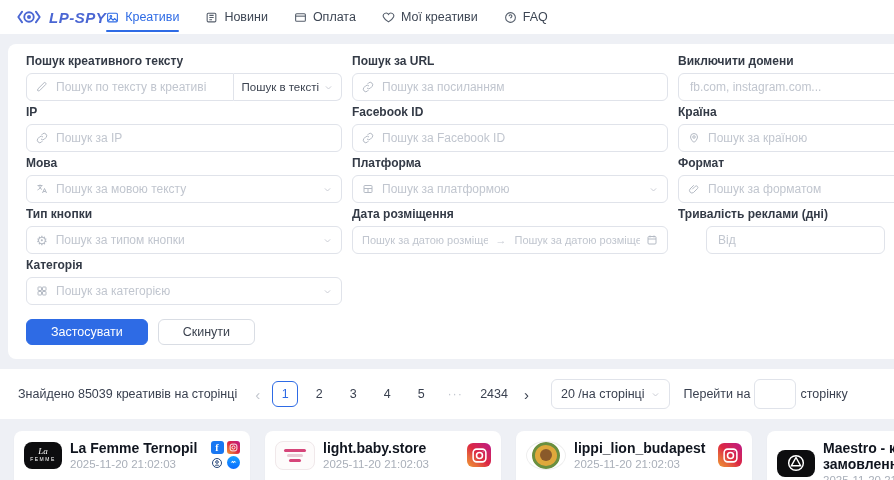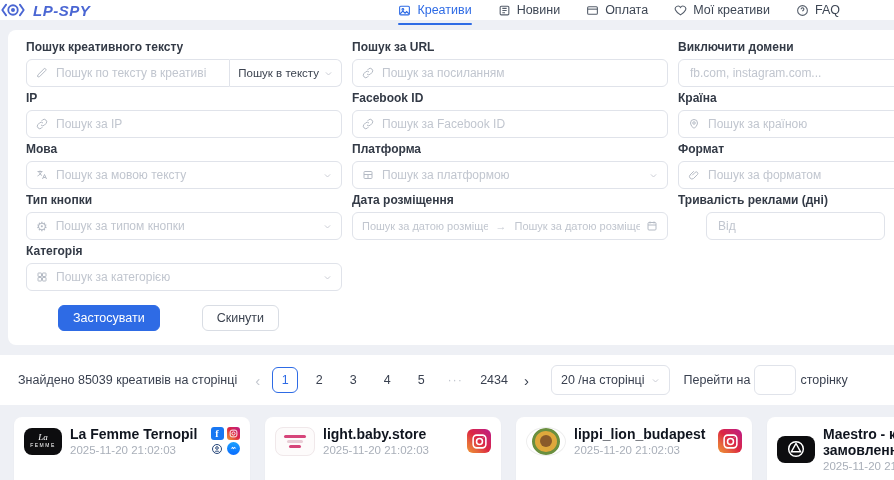--- a/index.html
+++ b/index.html
@@ -1,20 +1,20 @@
 <!DOCTYPE html>
 <html><head>
 <meta charset="utf-8">
 <style>
   html,body{margin:0;padding:0;width:894px;height:480px;overflow:hidden;
     font-family:"Liberation Sans","DejaVu Sans",sans-serif;background:#eef0f5;}
   :root{--primary:#2e6be5;--border:#e0e3ea;--ph:#c1c6cf;--icon:#b4bac4;--label:#333a46;--dark:#2a3240;}
   svg{display:block}
   
-  .header{height:20px;background:#fff;display:flex;align-items:center;justify-content:space-between;padding:0 54px 0 0;}
+  .header{height:34px;background:#fff;display:flex;align-items:center;padding:0 54px 0 16px;}
   .logo{display:flex;align-items:center;gap:7px;}
   .logo-text{color:#4a66d3;font-weight:bold;font-style:italic;font-size:15px;letter-spacing:.5px;}
   .nav{display:flex;align-items:center;gap:26px;}
   .nav-item{display:flex;align-items:center;gap:6px;font-size:12.5px;color:#3d4654;position:relative;cursor:pointer;height:34px;}
   .nav-item .nicon{color:#555e6b}
   .nav-item.active{color:var(--primary);font-weight:500;}
   .nav-item.active .nicon{color:var(--primary)}
   .nav-item.active::after{content:"";position:absolute;left:0;right:0;bottom:2px;height:2px;background:var(--primary);border-radius:2px;}
   
   .panel{background:#fff;border-radius:8px;margin:10px 0 0 8px;width:1002px;padding:10px 18px 14px 18px;box-sizing:border-box;}
@@ -26,21 +26,21 @@
   .ficon{color:var(--icon);display:flex;align-items:center;flex:none;font-size:12px;line-height:1;}
   .chev{margin-left:auto;color:#c6cad2;flex:none;display:flex;}
   .igroup{display:flex;}
   .igroup .ibox{flex:1;border-radius:6px 0 0 6px;}
   .iaddon{border:1px solid var(--border);border-left:none;border-radius:0 6px 6px 0;display:flex;align-items:center;gap:5px;padding:0 8px;font-size:11.5px;color:#3c4350;font-weight:500;white-space:nowrap;cursor:pointer;}
   .rangebox .rtxt{font-size:11px;color:var(--ph);white-space:nowrap;overflow:hidden;}
   .rangebox .rarrow{color:#c6cad2;font-size:11px;flex:none;padding:0 2px;}
   .duo{display:flex;gap:8px;}
   .duo .ibox{flex:1;margin-left:28px;}
   .btnrow{margin-top:14px;display:flex;gap:10px;}
-  .btn{height:26px;padding:0 14px;border-radius:6px;font-size:12.5px;display:flex;align-items:center;cursor:pointer;font-family:inherit;margin-left:32px;}
+  .btn{height:26px;padding:0 24px;border-radius:6px;font-size:12.5px;display:flex;align-items:center;cursor:pointer;font-family:inherit;}
   .btn-primary{background:var(--primary);color:#fff;border:1px solid var(--primary);}
   .btn-ghost{background:#fff;color:#3c4350;border:1px solid #d9dde4;}
   
   .pagebar{background:#fff;margin-top:10px;width:1002px;box-sizing:border-box;padding:10px 18px;display:flex;align-items:center;gap:8px;font-size:12.5px;color:#3a4150;}
   .psummary{margin-right:6px;}
   .parrow{color:#c3c7cf;font-size:15px;padding:0 4px;cursor:pointer;}
   .parrow.next{color:#3a4150;}
   .pnum{min-width:26px;height:26px;border-radius:6px;display:flex;align-items:center;justify-content:center;cursor:pointer;box-sizing:border-box;padding:0 4px;}
   .pnum.active{border:1px solid var(--primary);color:var(--primary);font-weight:500;}
   .pdots{color:#c3c7cf;letter-spacing:1px;}
@@ -147,21 +147,21 @@
       <div class="igroup">
         <div class="ibox">
           <span class="ficon">
               <svg width="12" height="12" viewBox="0 0 24 24" fill="none" stroke="currentColor" stroke-width="2">
                 <path d="M4 20l3.2-.8L19.5 6.9a2 2 0 0 0 0-2.8l-.6-.6a2 2 0 0 0-2.8 0L3.8 15.8 3 19z"></path>
               </svg>
             </span>
           <input placeholder="Пошук по тексту в креативі" style="">
         </div>
         <div class="iaddon">
-          <span>Пошук в тексту</span>
+          <span>Пошук в тексті</span>
           <span class="chev">
               <svg width="9" height="9" viewBox="0 0 24 24" fill="none" stroke="currentColor" stroke-width="2.5">
                 <path d="M5 9l7 7 7-7"></path>
               </svg>
             </span>
         </div>
       </div>
     </div>
 
     <div>

